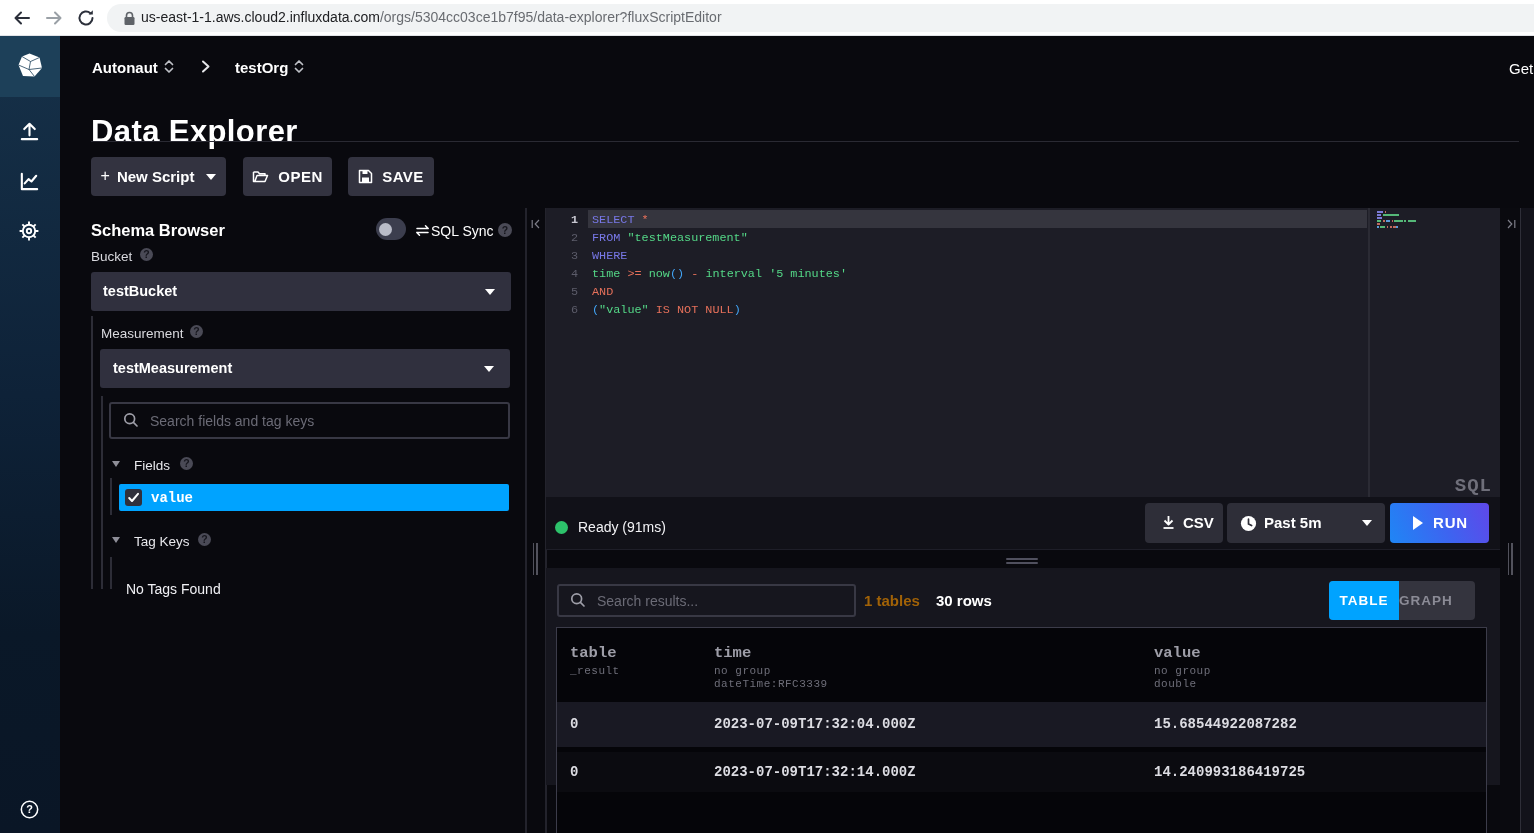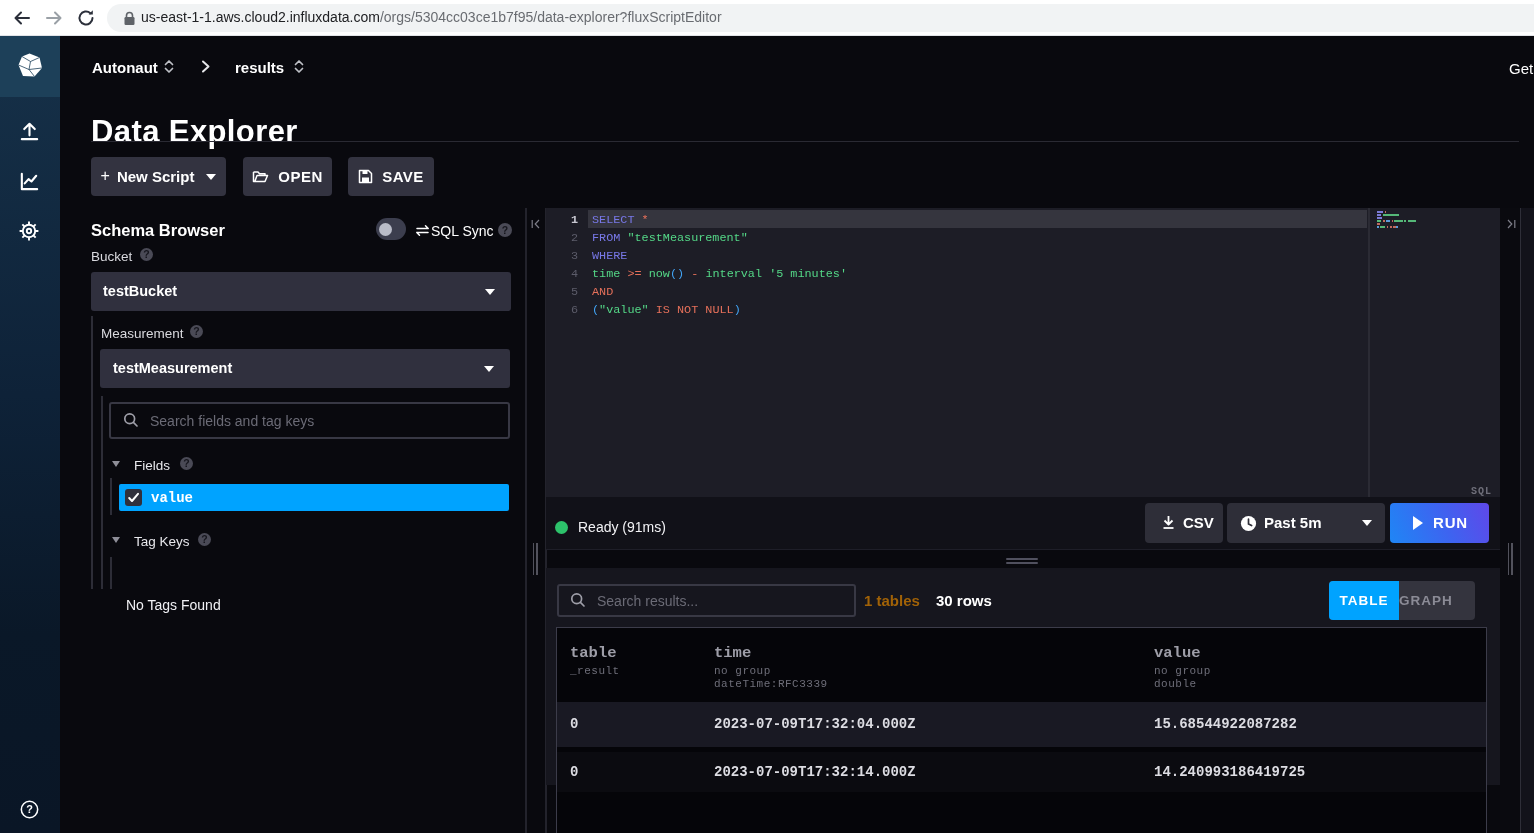--- a/index.html
+++ b/index.html
@@ -95,21 +95,21 @@
     </svg>
 </div>
 
 <div class="abs crumbtxt" style="left:92px;top:59px;">Autonaut</div>
 <svg class="abs" style="left:162px;top:58px" width="14" height="17" viewBox="0 0 14 17">
     <path d="M3.5 6.5 L7 3 L10.5 6.5 M3.5 10.5 L7 14 L10.5 10.5" stroke="#bec0c6" stroke-width="1.7" fill="none" stroke-linecap="round" stroke-linejoin="round"></path>
   </svg>
 <svg class="abs" style="left:199px;top:59px" width="13" height="15" viewBox="0 0 13 15">
     <path d="M4 2.5 L9.5 7.5 L4 12.5" stroke="#e6e7ea" stroke-width="2" fill="none" stroke-linecap="round" stroke-linejoin="round"></path>
   </svg>
-<div class="abs crumbtxt" style="left:235px;top:59px;">results</div>
+<div class="abs crumbtxt" style="left:235px;top:59px;">testOrg</div>
 <svg class="abs" style="left:292px;top:58px" width="14" height="17" viewBox="0 0 14 17">
     <path d="M3.5 6.5 L7 3 L10.5 6.5 M3.5 10.5 L7 14 L10.5 10.5" stroke="#bec0c6" stroke-width="1.7" fill="none" stroke-linecap="round" stroke-linejoin="round"></path>
   </svg>
 <div class="abs" style="left:1509px;top:60px;font-size:15px;color:#fff;">Get</div>
 
 <div id="title">Data Explorer</div>
 <div class="abs" style="left:91px;top:141px;width:1428px;height:1px;background:#2a2a33;"></div>
 
 <div class="btn" style="left:91px;width:135px;">
   <span style="font-weight:normal;font-size:16px;margin-right:7px;margin-top:-1px;">+</span>New Script
@@ -167,21 +167,21 @@
 <div class="abs" style="left:125px;top:489px;width:17px;height:17px;background:#30303c;border-radius:3px;"></div>
 <svg class="abs" style="left:127px;top:491px" width="13" height="13" viewBox="0 0 13 13">
     <path d="M2.2 7 L5 10 L11 2.8" stroke="#fff" stroke-width="2" fill="none" stroke-linecap="round" stroke-linejoin="round"></path>
   </svg>
 <div class="abs mono" style="left:151px;top:490px;font-size:14px;font-weight:bold;color:#fff;">value</div>
 
 <span class="caret" style="left:112px;top:537px;border-left-width:4.5px;border-right-width:4.5px;border-top-color:#8e8e98;"></span>
 <div class="abs label14" style="left:134px;top:534px;color:#e8e8ec;">Tag Keys</div>
 <span class="abs helpq" style="left:198px;top:533px;width:13px;height:13px;line-height:13px;">?</span>
 <div class="vline" style="left:110px;top:557px;height:32px;"></div>
-<div class="abs" style="left:126px;top:597px;font-size:14px;color:#f0f0f4;">No Tags Found</div>
+<div class="abs" style="left:126px;top:581px;font-size:14px;color:#f0f0f4;">No Tags Found</div>
 
 <div class="abs" style="left:525px;top:208px;width:1.5px;height:625px;background:#23232c;"></div>
 <div class="abs" style="left:545px;top:208px;width:1.5px;height:625px;background:#23232c;"></div>
 <svg class="abs" style="left:531px;top:218.5px" width="9" height="10" viewBox="0 0 9 10">
     <path d="M1.2 1 V9 M8 1 L4.2 5 L8 9" stroke="#7d7d88" stroke-width="1.2" fill="none"></path>
   </svg>
 <div class="abs" style="left:532.5px;top:543px;width:1.5px;height:32px;background:#52525c;"></div>
 <div class="abs" style="left:536px;top:543px;width:1.5px;height:32px;background:#52525c;"></div>
 
 <div id="editor">
@@ -212,21 +212,21 @@
   <div class="abs" style="left:848px;top:12px;width:8.5px;height:1.5px;background:#55b878;"></div>
   <div class="abs" style="left:858px;top:12px;width:2px;height:1.5px;background:#55b878;"></div>
   <div class="abs" style="left:861.5px;top:12px;width:8px;height:1.5px;background:#55b878;"></div>
   <div class="abs" style="left:831px;top:15px;width:2.5px;height:1.5px;background:#c06a5e;"></div>
   <div class="abs" style="left:831px;top:18px;width:2px;height:1.5px;background:#5b9bd8;"></div>
   <div class="abs" style="left:833.5px;top:18px;width:5px;height:1.5px;background:#55b878;"></div>
   <div class="abs" style="left:840.5px;top:18px;width:1.5px;height:1.5px;background:#c06a5e;"></div>
   <div class="abs" style="left:843.5px;top:18px;width:2px;height:1.5px;background:#c06a5e;"></div>
   <div class="abs" style="left:846.5px;top:18px;width:3px;height:1.5px;background:#c06a5e;"></div>
   <div class="abs" style="left:850px;top:18px;width:2px;height:1.5px;background:#5b9bd8;"></div>
-  <div class="abs mono" style="right:8px;bottom:0.5px;font-size:10px;font-weight:bold;color:#6f6f7a;letter-spacing:1px;">SQL</div>
+  <div class="abs mono" style="right:8px;bottom:0.5px;font-size:19px;font-weight:bold;color:#6f6f7a;letter-spacing:1px;">SQL</div>
 </div>
 
 <div class="abs" style="left:1500px;top:208px;width:20.5px;height:625px;background:#0a0a0f;"></div>
 <div class="abs" style="left:1519.5px;top:208px;width:1.5px;height:625px;background:#2e2e38;"></div>
 <div class="abs" style="left:1521px;top:208px;width:13px;height:625px;background:#12121a;"></div>
 <svg class="abs" style="left:1506.5px;top:218.5px" width="9" height="10" viewBox="0 0 9 10">
     <path d="M7.8 1 V9 M1 1 L4.8 5 L1 9" stroke="#7d7d88" stroke-width="1.2" fill="none"></path>
   </svg>
 <div class="abs" style="left:1507.5px;top:543px;width:1.5px;height:32px;background:#52525c;"></div>
 <div class="abs" style="left:1511px;top:543px;width:1.5px;height:32px;background:#52525c;"></div>

